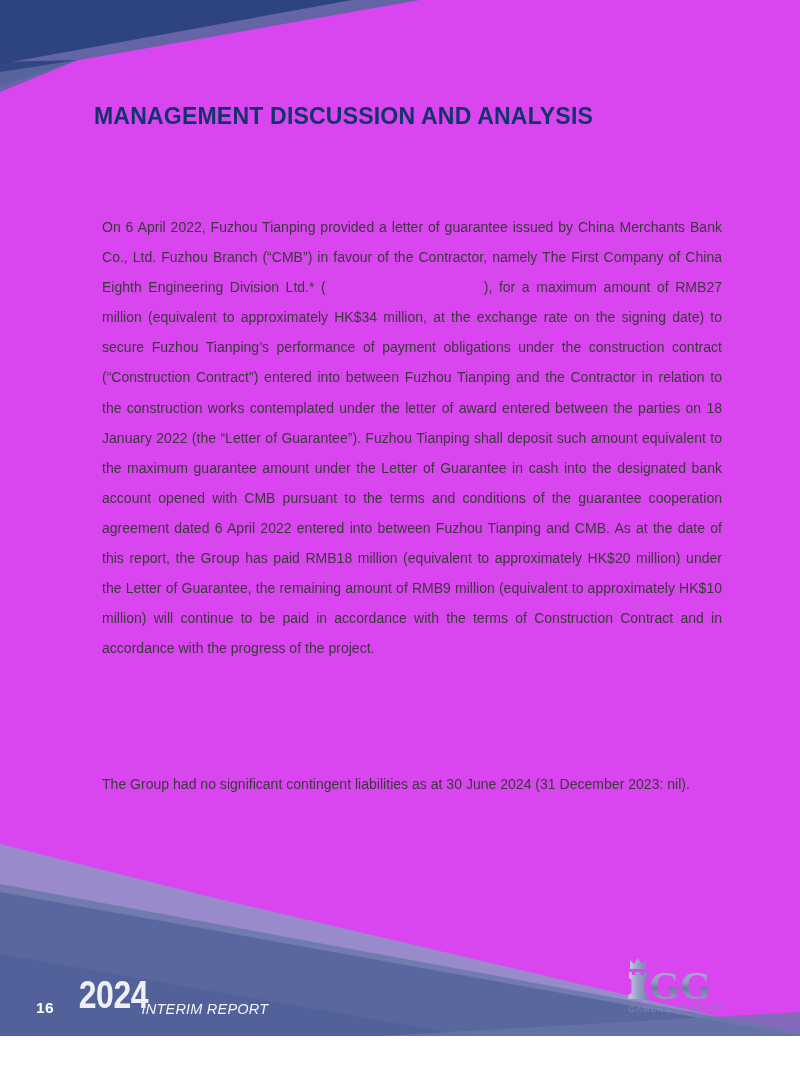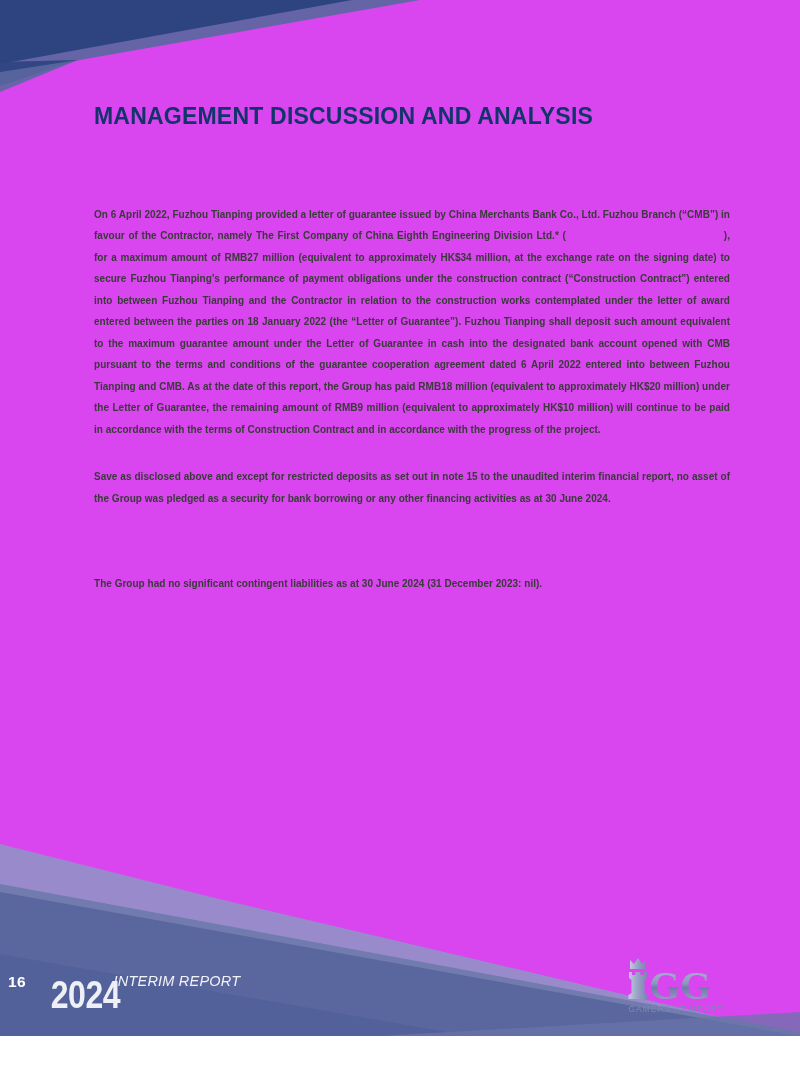--- a/index.html
+++ b/index.html
@@ -48,43 +48,42 @@
 
   .sub-heading {
     margin: 0;
     font-size: 10.3px;
     font-weight: bold;
     color: #2b2b2b;
     line-height: 1.5;
   }
 
   .body-par {
-    margin: 0;
-    font-size: 10px;
+    margin: 8px;
+    font-size: 14px;
     color: #3a3a3a;
     text-align: justify;
     line-height: 2.15;
     letter-spacing: 0.02px;
-    font-weight: bold;
   }
 
   .cjk-gap { display: inline-block; width: 158px; }
 
   .gap-sm  { height: 26px; }
   .gap-md  { height: 31px; }
   .gap-lg  { height: 33px; }
   .gap-xl  { height: 43px; }
 
   
   #footer-left {
     position: absolute;
-    left: 8px;
+    left: 36px;
     bottom: 19px;
     display: flex;
-    align-items: flex-start;
+    align-items: flex-end;
     white-space: nowrap;
     margin-top: 28px;
   }
   #footer-page-number {
     font-size: 15.5px;
     font-weight: bold;
     color: #ffffff;
     letter-spacing: 0.3px;
   }
   #footer-year {
@@ -132,21 +131,20 @@
 
     <div class="gap-xl"></div>
 
 
     <div class="gap-md"></div>
 
     <p class="body-par"><span>On 6 April 2022, Fuzhou Tianping provided a letter of guarantee issued by China Merchants Bank Co., Ltd. Fuzhou Branch (“CMB”) in favour of the Contractor, namely The First Company of China Eighth Engineering Division Ltd.* (</span><span class="cjk-gap"></span><span>), for a maximum amount of RMB27 million (equivalent to approximately HK$34 million, at the exchange rate on the signing date) to secure Fuzhou Tianping’s performance of payment obligations under the construction contract (“Construction Contract”) entered into between Fuzhou Tianping and the Contractor in relation to the construction works contemplated under the letter of award entered between the parties on 18 January 2022 (the “Letter of Guarantee”). Fuzhou Tianping shall deposit such amount equivalent to the maximum guarantee amount under the Letter of Guarantee in cash into the designated bank account opened with CMB pursuant to the terms and conditions of the guarantee cooperation agreement dated 6 April 2022 entered into between Fuzhou Tianping and CMB. As at the date of this report, the Group has paid RMB18 million (equivalent to approximately HK$20 million) under the Letter of Guarantee, the remaining amount of RMB9 million (equivalent to approximately HK$10 million) will continue to be paid in accordance with the terms of Construction Contract and in accordance with the progress of the project.</span></p>
 
     <div class="gap-sm"></div>
 
-    <p class="body-par">Save as disclosed above and except for restricted deposits as set out in note 15 to the unaudited interim financial report, no asset of the Group was pledged as a security for bank borrowing or any other financing activities as at 30 June 2024.</p>
 
     <div class="gap-lg"></div>
 
 
     <div class="gap-md"></div>
 
     <p class="body-par">The Group had no significant contingent liabilities as at 30 June 2024 (31 December 2023: nil).</p>
 
   </div>
 

